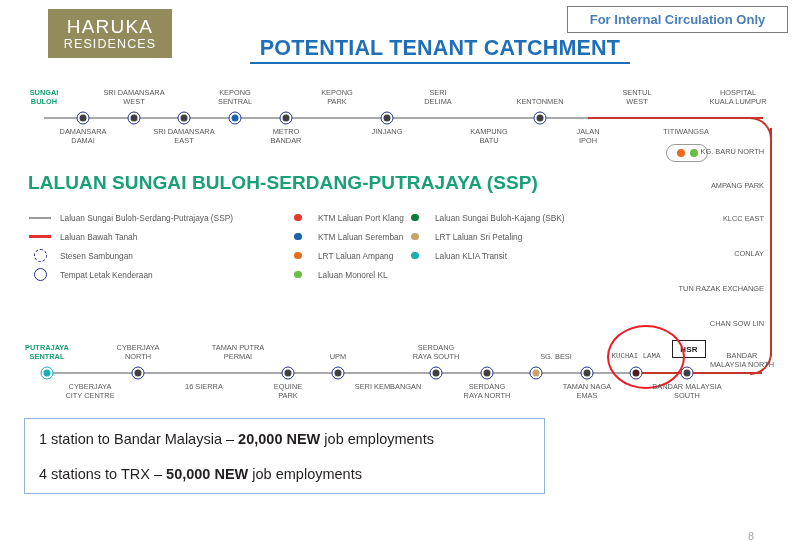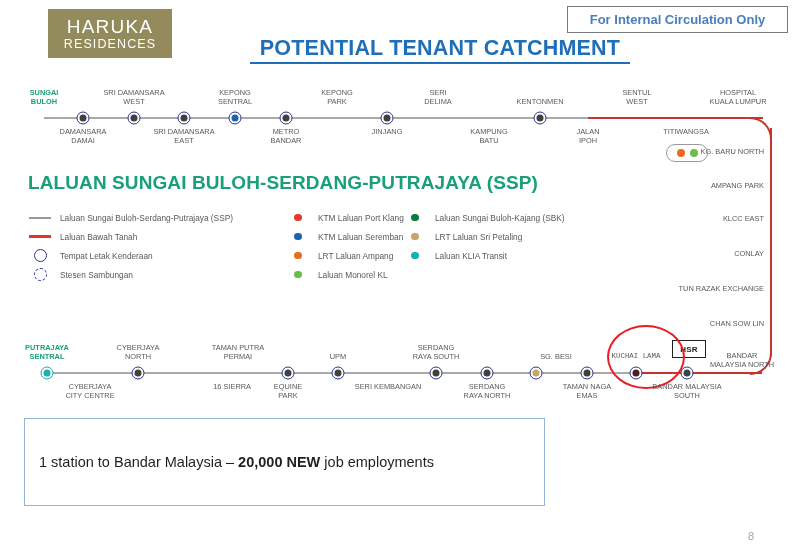--- a/index.html
+++ b/index.html
@@ -83,21 +83,21 @@
     font-size:8px;font-weight:bold;color:#231f20;letter-spacing:.2px;
   }
 
   #kuchai-highlight{
     position:absolute;left:607px;top:325px;width:74px;height:60px;
     border:2.2px solid #ed1c24;border-radius:50%;
   }
 
   
   #callout{
-    position:absolute;left:24px;top:418px;width:521px;height:88px;
+    position:absolute;left:24px;top:418px;width:521px;height:76px;
     border:1px solid #95b3d7;background:#fff;
     display:flex;flex-direction:column;justify-content:center;gap:19px;
     padding:0 14px;box-sizing:border-box;
   }
   #callout .line{font-size:14.5px;color:#231f20;}
   #callout .line b{font-weight:bold;}
 
   #page-num{
     position:absolute;right:46px;bottom:10px;font-size:11px;color:#a6a6a6;
   }
@@ -129,29 +129,29 @@
           <span class="lbl">Laluan Sungai Buloh-Serdang-Putrajaya (SSP)</span>
         </div>
         <div class="legend-row">
           <span class="swatch">
             <span class="sw-line red" style="background: rgb(226, 50, 44);"></span>
           </span>
           <span class="lbl">Laluan Bawah Tanah</span>
         </div>
         <div class="legend-row">
           <span class="swatch">
+            <span class="sw-dashed" style="border-color: rgb(46, 49, 146);"></span>
+          </span>
+          <span class="lbl">Stesen Sambungan</span>
+        </div>
+        <div class="legend-row">
+          <span class="swatch">
             <span class="sw-ring" style="border-color: rgb(46, 49, 146);"></span>
           </span>
           <span class="lbl">Tempat Letak Kenderaan</span>
-        </div>
-        <div class="legend-row">
-          <span class="swatch">
-            <span class="sw-dashed" style="border-color: rgb(46, 49, 146);"></span>
-          </span>
-          <span class="lbl">Stesen Sambungan</span>
         </div>
       </div>
     <div class="legend-col c2" id="lc2">
         <div class="legend-row">
           <span class="swatch">
             <span class="sw-dot" style="background: rgb(232, 56, 44);"></span>
           </span>
           <span class="lbl">KTM Laluan Port Klang</span>
         </div>
         <div class="legend-row">
@@ -373,21 +373,21 @@
         <div class="station" style="left: 138px; top: 373px;">
           <span class="dot d-ring" style="border-color: rgb(39, 52, 139);">
             <i style="background: rgb(64, 64, 65);"></i>
           </span>
         </div>
         <div class="stlabel" style="left: 78px; width: 120px; top: 343px;">
           <div>CYBERJAYA</div>
           <div>NORTH</div>
         </div>
         <div class="station" style="left: 188px; top: 373px;"><span class="dot d-plain" style="background: rgb(64, 64, 65);"></span></div>
-        <div class="stlabel" style="left: 131px; width: 120px; top: 382px; text-align: right;">
+        <div class="stlabel" style="left: 144px; width: 120px; top: 382px;">
           <div>16 SIERRA</div>
         </div>
         <div class="station" style="left: 238px; top: 373px;"><span class="dot d-plain" style="background: rgb(64, 64, 65);"></span></div>
         <div class="stlabel" style="left: 178px; width: 120px; top: 343px;">
           <div>TAMAN PUTRA</div>
           <div>PERMAI</div>
         </div>
         <div class="station" style="left: 288px; top: 373px;">
           <span class="dot d-ring" style="border-color: rgb(39, 52, 139);">
             <i style="background: rgb(64, 64, 65);"></i>
@@ -461,16 +461,19 @@
           <div>BANDAR MALAYSIA</div>
           <div>SOUTH</div>
         </div>
       </div>
   </div>
 
   <div id="callout">
     <div class="line">
       <span>1 station to Bandar Malaysia – </span><b>20,000 NEW</b><span> job employments</span>
     </div>
+    <div class="line">
+      <span>4 stations to TRX – </span><b>50,000 NEW</b><span> job employments</span>
+    </div>
   </div>
 
   <div id="page-num">8</div>
 </div>
 
 </body></html>

